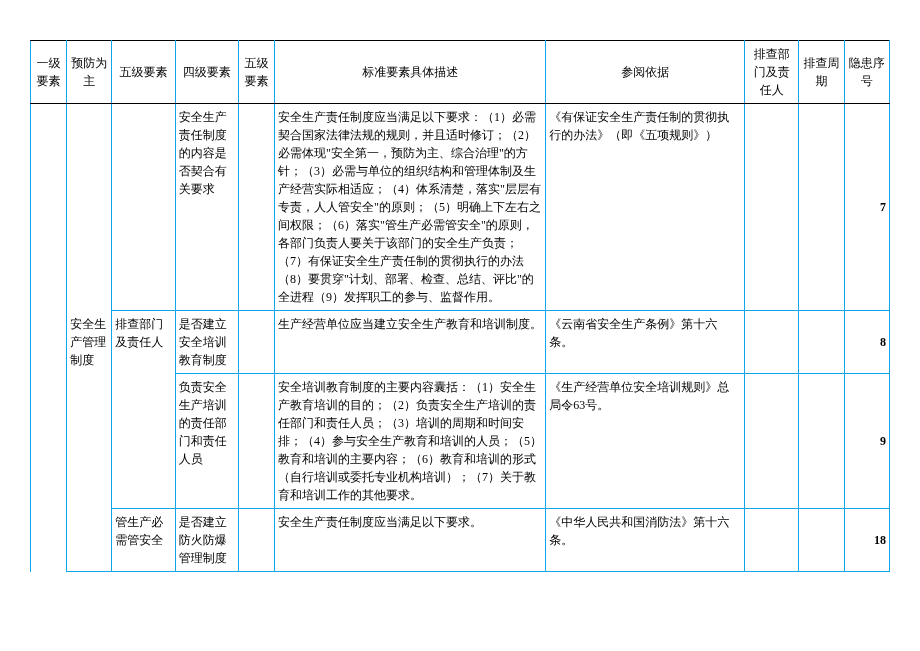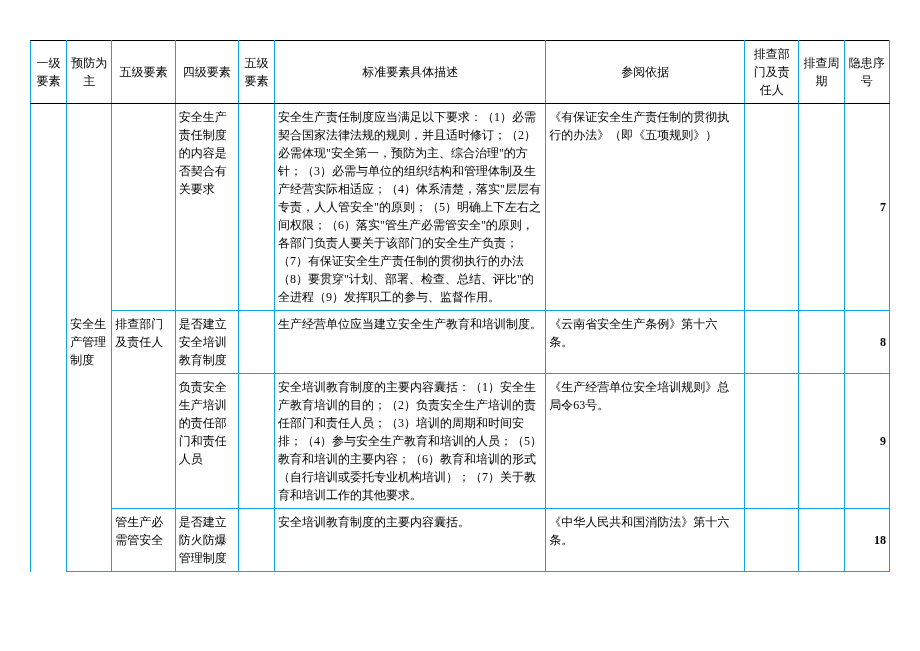--- a/index.html
+++ b/index.html
@@ -106,20 +106,20 @@
       <td>《生产经营单位安全培训规则》总局令63号。</td>
       <td></td>
       <td></td>
       <td class="seq">9</td>
     </tr>
 
     <tr>
       <td>管生产必需管安全</td>
       <td>是否建立防火防爆管理制度</td>
       <td></td>
-      <td>安全培训教育制度的主要内容囊括。</td>
+      <td>安全生产责任制度应当满足以下要求。</td>
       <td>《中华人民共和国消防法》第十六条。</td>
       <td></td>
       <td></td>
       <td class="seq">18</td>
     </tr>
   </tbody>
 </table>
 
 </body></html>

